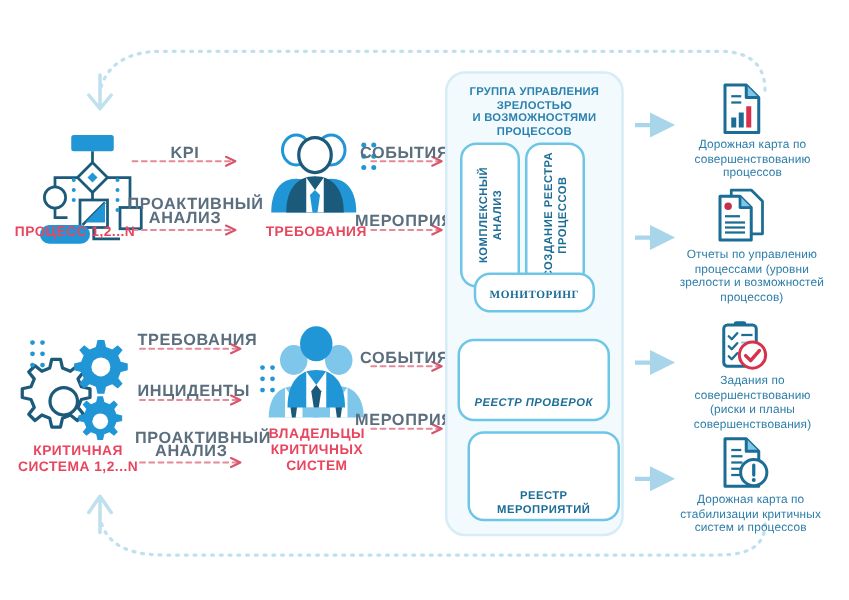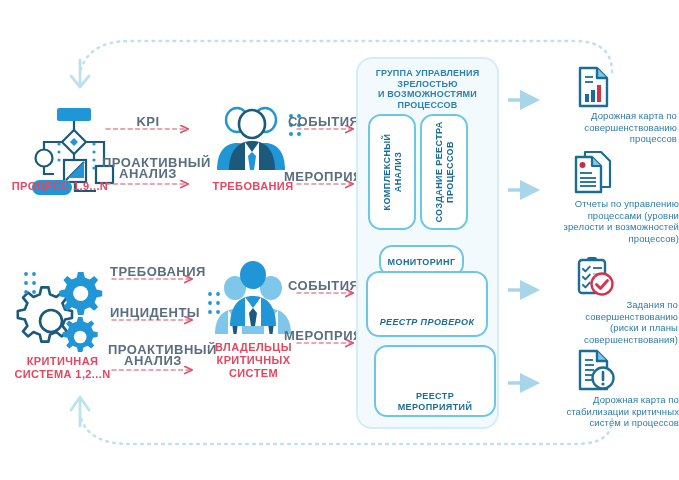--- a/index.html
+++ b/index.html
@@ -42,21 +42,21 @@
     position:absolute;left:50%;top:50%;
     transform:translate(-50%,-50%) rotate(-90deg);
     white-space:nowrap;
   }
   .hcenter{
     position:absolute;left:0;right:0;text-align:center;
   }
 
   
   .out-label{
-    position:absolute;text-align:right;color:#2b7da8;
+    position:absolute;text-align:center;color:#2b7da8;
     font-size:9.5px;line-height:11.5px;letter-spacing:.1px;
   }
 </style>
 </head>
 <body>
 
 <div id="stage">
 
   <svg id="svg-layer" viewBox="0 0 679 480">
     <defs>
@@ -272,21 +272,21 @@
     </g>
     <g transform="translate(411,356)">
       <ellipse cx="16" cy="5" rx="15" ry="5.2" fill="#bfe9f7" stroke="#1b6d96" stroke-width="2"></ellipse>
       <path d="M1,5 L1,25 a15,5.2 0 0 0 30,0 L31,5" fill="#2196d6" stroke="#1b6d96" stroke-width="2"></path>
       <path d="M1,12 a15,5.2 0 0 0 30,0" fill="none" stroke="#1b6d96" stroke-width="1.6"></path>
       <path d="M1,19 a15,5.2 0 0 0 30,0" fill="none" stroke="#1b6d96" stroke-width="1.6"></path>
       <ellipse cx="16" cy="5" rx="15" ry="5.2" fill="#d7f1fb" stroke="#1b6d96" stroke-width="2"></ellipse>
     </g>
   </svg>
 
-  <div class="actor-label" style="left:0px;top:180px;width:120px;">ПРОЦЕСС 1,9...N</div>
+  <div class="actor-label" style="left:0px;top:180px;width:120px;">ПРОЦЕСС 1,2...N</div>
   <div class="actor-label" style="left:198px;top:180px;width:110px;">ТРЕБОВАНИЯ</div>
   <div class="actor-label" style="left:0px;top:355px;width:125px;">КРИТИЧНАЯ<br>СИСТЕМА 1,2...N</div>
   <div class="actor-label" style="left:196px;top:341px;width:115px;">ВЛАДЕЛЬЦЫ<br>КРИТИЧНЫХ<br>СИСТЕМ</div>
 
   <div class="conn-label" style="left:106px;top:116px;width:84px;">KPI</div>
   <div class="conn-label" style="left:102px;top:157px;width:92px;">ПРОАКТИВНЫЙ<br>АНАЛИЗ</div>
   <div class="conn-label" style="left:288px;top:116px;width:70px;">СОБЫТИЯ</div>
   <div class="conn-label" style="left:284px;top:171px;width:80px;">МЕРОПРИЯТИЯ</div>
   <div class="conn-label" style="left:110px;top:266px;width:86px;">ТРЕБОВАНИЯ</div>
   <div class="conn-label" style="left:110px;top:307px;width:86px;">ИНЦИДЕНТЫ</div>
@@ -298,21 +298,21 @@
   <div id="panel-title">ГРУППА УПРАВЛЕНИЯ<br>ЗРЕЛОСТЬЮ<br>И ВОЗМОЖНОСТЯМИ<br>ПРОЦЕССОВ</div>
 
   <div class="pbox" style="left:368px;top:114px;width:48px;height:116px;">
     <div class="pbox-label vert">КОМПЛЕКСНЫЙ<br>АНАЛИЗ</div>
   </div>
 
   <div class="pbox" style="left:420px;top:114px;width:48px;height:116px;">
     <div class="pbox-label vert">СОЗДАНИЕ РЕЕСТРА<br>ПРОЦЕССОВ</div>
   </div>
 
-  <div class="pbox" style="left:379px;top:245px;width:85px;height:32px;">
+  <div class="pbox" style="left:379px;top:218px;width:97px;height:32px;font-family:Liberation Serif, serif;">
     <div class="pbox-label hcenter" style="top:10px;">МОНИТОРИНГ</div>
   </div>
 
   <div class="pbox" style="left:366px;top:271px;width:122px;height:66px;font-style:italic;">
     <div class="pbox-label hcenter" style="top:44px;">РЕЕСТР ПРОВЕРОК</div>
   </div>
 
   <div class="pbox" style="left:374px;top:345px;width:122px;height:72px;">
     <div class="pbox-label hcenter" style="top:44px;">РЕЕСТР<br>МЕРОПРИЯТИЙ</div>
   </div>

